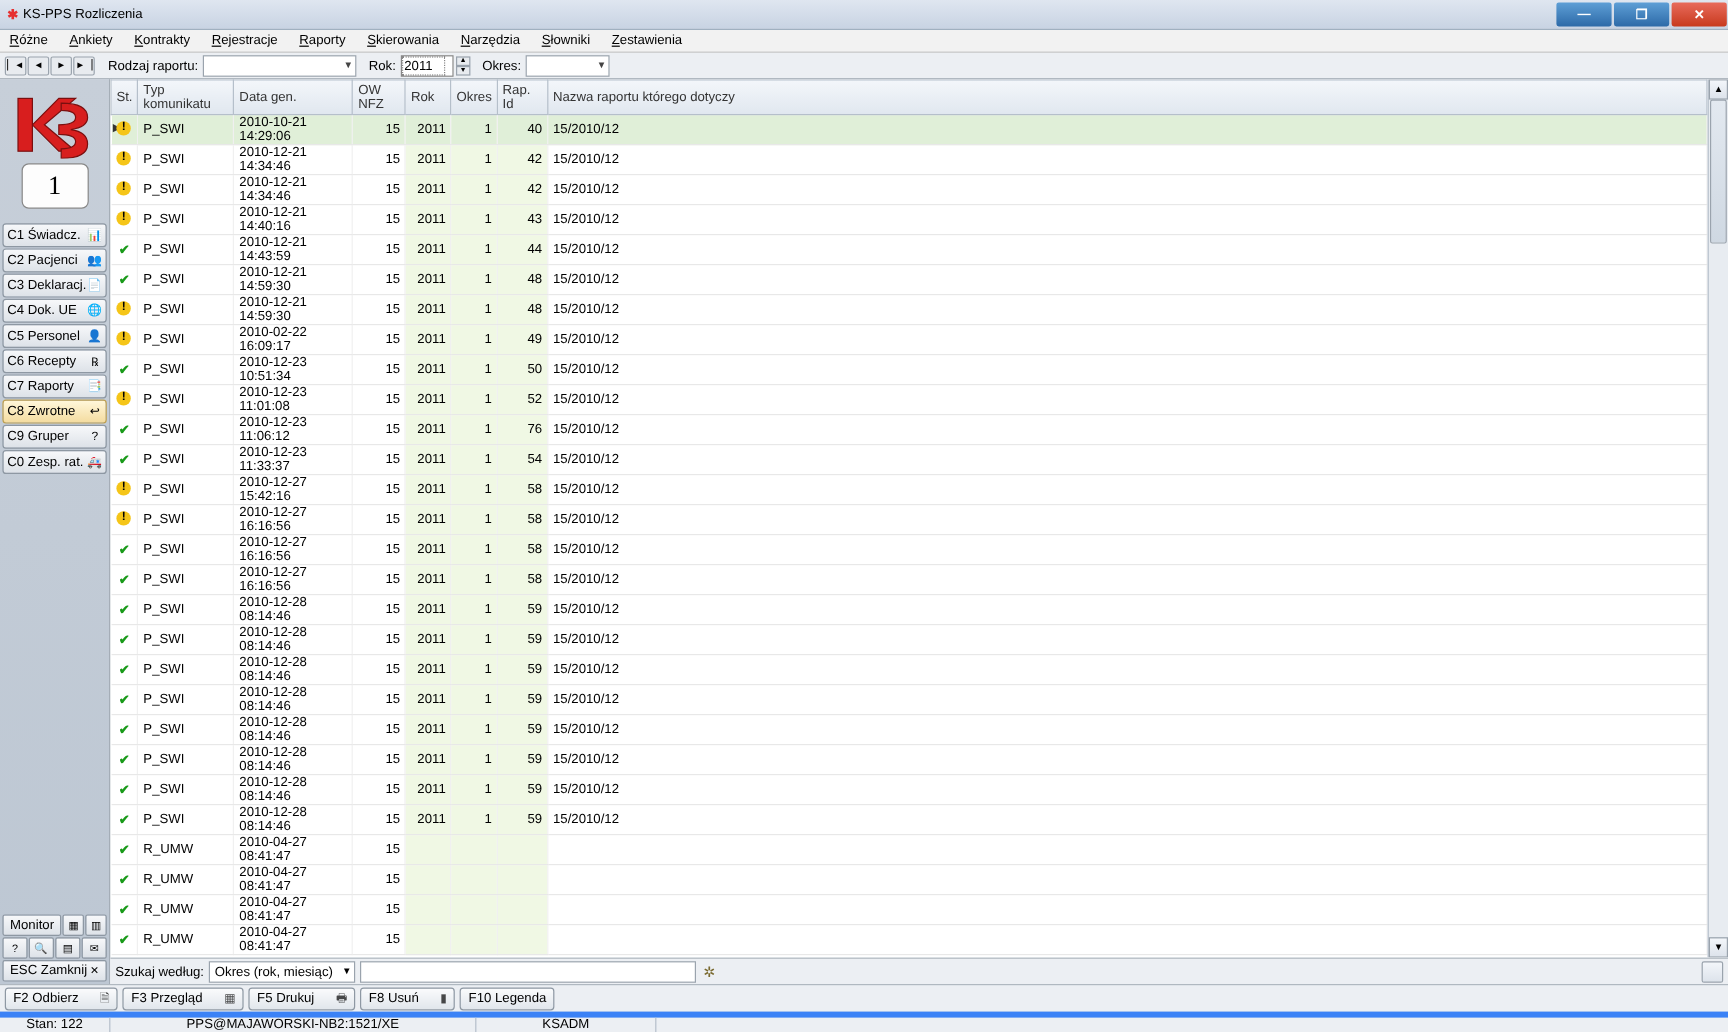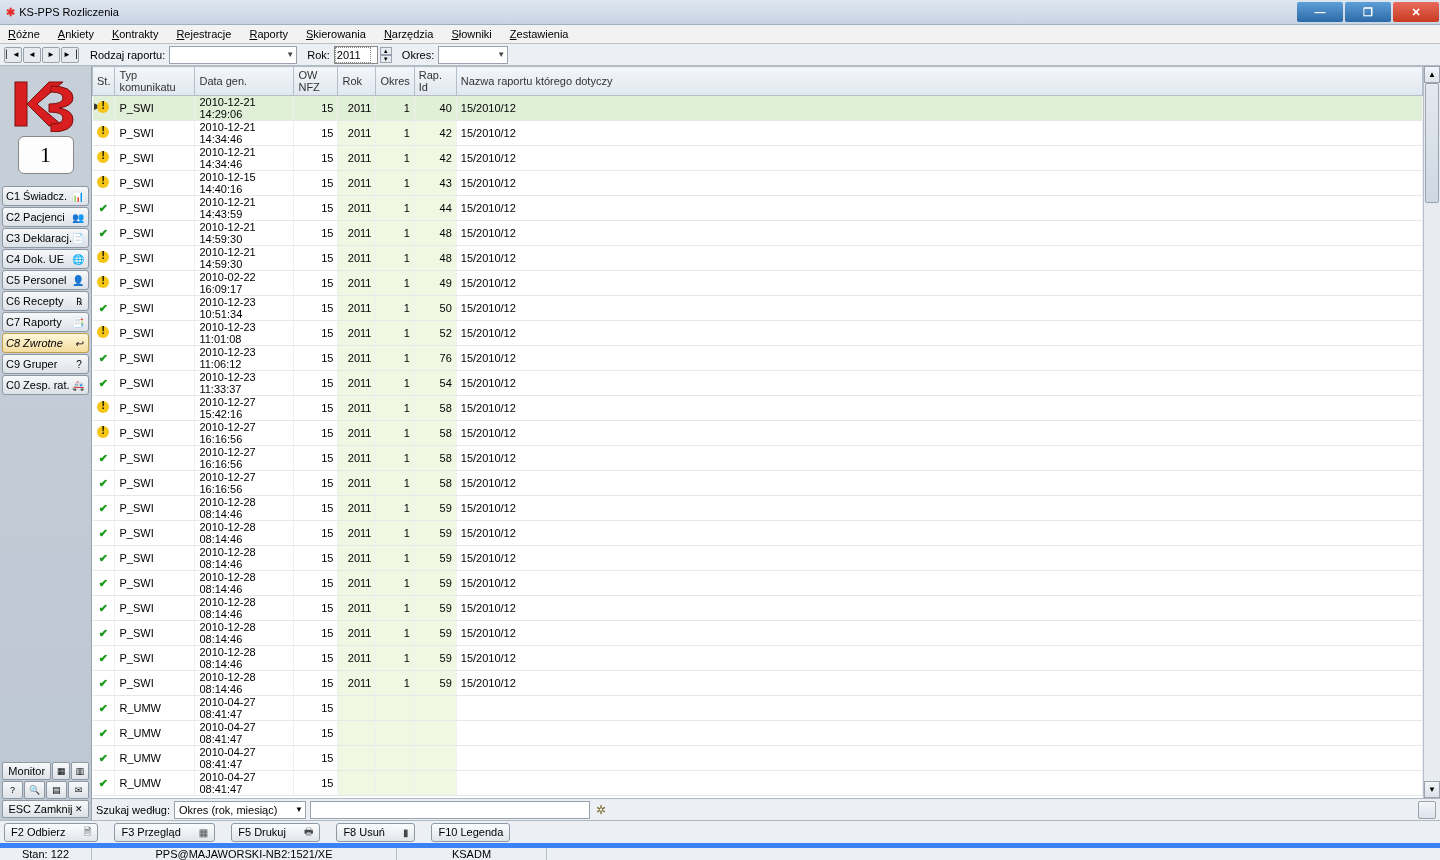--- a/index.html
+++ b/index.html
@@ -35,21 +35,21 @@
 .main { display:flex; height:calc(100% - 25px - 19px - 22px - 23px - 17px); }
 
 
 .sidebar { width:92px; background:linear-gradient(#c7cfd9,#bdc7d3); display:flex; flex-direction:column; border-right:1px solid #9aa3ad; }
 .logo-area { height:118px; display:flex; flex-direction:column; align-items:center; justify-content:center; }
 .ks-logo { width:70px; height:56px; display:flex; align-items:center; justify-content:center; }
 .ks-logo svg { width:70px; height:56px; }
 .big-one { width:56px; height:38px; border:1px solid #888; border-radius:6px; background:#fdfdfd; display:flex; align-items:center; justify-content:center; font-size:22px; font-family:serif; margin-top:4px; }
 .side-btns { display:flex; flex-direction:column; padding:2px; gap:1px; }
 .side-btn { height:20px; border:1px solid #8e98a3; border-radius:3px; background:linear-gradient(#f7f8fa,#dde2e8); display:flex; align-items:center; padding:0 3px; font-size:10px; position:relative; }
-.side-btn.active { background:linear-gradient(#fff7da,#f4dca0); border-color:#bfa050;font-style:italic; }
+.side-btn.active { background:linear-gradient(#fff7da,#f4dca0); border-color:#bfa050; }
 .side-btn .ico { margin-left:auto; width:12px; height:12px; display:flex; align-items:center; justify-content:center; font-size:10px; }
 .side-bottom { margin-top:auto; padding:2px; display:flex; flex-direction:column; gap:1px; }
 .side-bottom .row { display:flex; gap:1px; }
 .small-btn { height:18px; border:1px solid #8e98a3; border-radius:2px; background:linear-gradient(#f7f8fa,#dde2e8); display:flex; align-items:center; justify-content:center; font-size:9px; flex:1; }
 .small-sq { width:18px; }
 
 
 .list-panel { flex:1; display:flex; flex-direction:column; background:#fff; }
 .list-title { height:16px; background:linear-gradient(#e6edf5,#d5e0ec); border-bottom:1px solid #a7b3c1; padding-left:4px; display:flex; align-items:center; font-size:11px; color:#333; }
 .grid-wrap { flex:1; overflow:hidden; position:relative; display:flex; }
@@ -70,28 +70,28 @@
 .ico-warn { display:inline-block; width:12px; height:12px; background:#f5c518; border-radius:50%; position:relative; }
 .ico-warn::after { content:"!"; position:absolute; left:4px; top:-1px; color:#000; font-weight:bold; font-size:10px; }
 .rt-arrow { position:absolute; left:-1px; width:12px; font-size:9px; color:#333; }
 .vscroll { width:17px; background:#e8ecf1; border-left:1px solid #b5bfca; position:relative; }
 .vscroll .btn { height:17px; border:1px solid #9aa3ad; background:linear-gradient(#f3f6fa,#dde3eb); display:flex; align-items:center; justify-content:center; font-size:8px; }
 .vscroll .thumb { position:absolute; left:1px; right:1px; top:17px; height:120px; border:1px solid #9aa3ad; background:linear-gradient(#e3e9f0,#cfd8e2); border-radius:2px; }
 .vscroll .btn.bottom { position:absolute; bottom:0; left:0; right:0; }
 
 
 .searchbar { height:22px; background:#eceff3; border-top:1px solid #b0b8c0; display:flex; align-items:center; padding:0 4px; }
-.searchbar .combo2 { width:132px; height:18px; border:1px solid #9aa3ad; background:#fff; padding:0 4px; display:flex; align-items:center; margin:0 4px; position:relative; }
+.searchbar .combo2 { width:122px; height:18px; border:1px solid #9aa3ad; background:#fff; padding:0 4px; display:flex; align-items:center; margin:0 4px; position:relative; }
 .searchbar .combo2 .arrow { position:absolute; right:2px; font-size:8px; }
 .searchbar input { flex:0 0 280px; height:18px; border:1px solid #9aa3ad; padding:0 4px; }
 .gear { margin-left:6px; font-size:12px; color:#7a6a30; }
 .right-btn { margin-left:auto; width:18px; height:18px; border:1px solid #9aa3ad; background:linear-gradient(#f3f6fa,#dde3eb); border-radius:2px; }
 
 
-.btnbar { height:23px; background:#eceff3; border-top:1px solid #b0b8c0; display:flex; align-items:center; padding:0 4px; gap:16px; }
+.btnbar { height:23px; background:#eceff3; border-top:1px solid #b0b8c0; display:flex; align-items:center; padding:0 4px; gap:4px; }
 .bbtn { height:19px; border:1px solid #8e98a3; border-radius:3px; background:linear-gradient(#fafbfc,#e1e6ec); display:flex; align-items:center; padding:0 6px; font-size:10px; gap:18px; }
 .bbtn .ic { font-size:10px; opacity:.7; }
 
 
 .statusbar { height:17px; background:#eceff3; border-top:5px solid #3b82f6; display:flex; align-items:center; font-size:10px; }
 .status-cell { border-right:1px solid #b5bfca; height:100%; display:flex; align-items:center; justify-content:center; padding:0 8px; }
 </style>
 </head>
 <body>
 
@@ -232,21 +232,21 @@
                 <th class="c-rok">Rok</th>
                 <th class="c-okres">Okres</th>
                 <th class="c-rapid">Rap. Id</th>
                 <th class="c-nazwa">Nazwa raportu którego dotyczy</th>
               </tr>
             </thead>
           <tbody id="grid-body">
               <tr>
                 <td class="c-st" style="position:relative"><span class="rt-arrow">▶</span><span class="ico-warn"></span></td>
                 <td class="c-typ">P_SWI</td>
-                <td class="c-data">2010-12-21 14:29:06</td>
+                <td class="c-data">2010-10-21 14:29:06</td>
                 <td class="c-ow" style="text-align:right">15</td>
                 <td class="cg">2011</td>
                 <td class="cg">1</td>
                 <td class="cg">40</td>
                 <td class="c-nazwa">15/2010/12</td>
               </tr>
               <tr>
                 <td class="c-st" style="position:relative"><span class="ico-warn"></span></td>
                 <td class="c-typ">P_SWI</td>
                 <td class="c-data">2010-12-21 14:34:46</td>
@@ -262,21 +262,21 @@
                 <td class="c-data">2010-12-21 14:34:46</td>
                 <td class="c-ow" style="text-align:right">15</td>
                 <td class="cg">2011</td>
                 <td class="cg">1</td>
                 <td class="cg">42</td>
                 <td class="c-nazwa">15/2010/12</td>
               </tr>
               <tr>
                 <td class="c-st" style="position:relative"><span class="ico-warn"></span></td>
                 <td class="c-typ">P_SWI</td>
-                <td class="c-data">2010-12-15 14:40:16</td>
+                <td class="c-data">2010-12-21 14:40:16</td>
                 <td class="c-ow" style="text-align:right">15</td>
                 <td class="cg">2011</td>
                 <td class="cg">1</td>
                 <td class="cg">43</td>
                 <td class="c-nazwa">15/2010/12</td>
               </tr>
               <tr>
                 <td class="c-st" style="position:relative"><span class="ico-check">✔</span></td>
                 <td class="c-typ">P_SWI</td>
                 <td class="c-data">2010-12-21 14:43:59</td>

